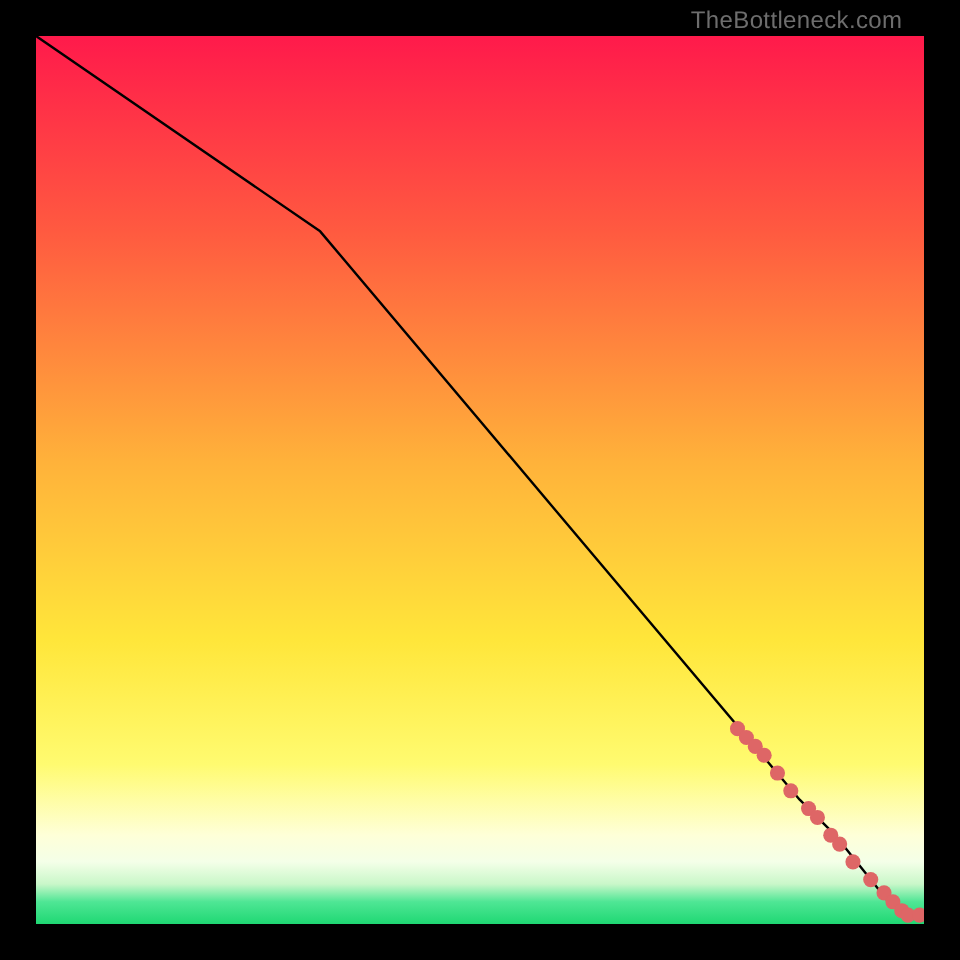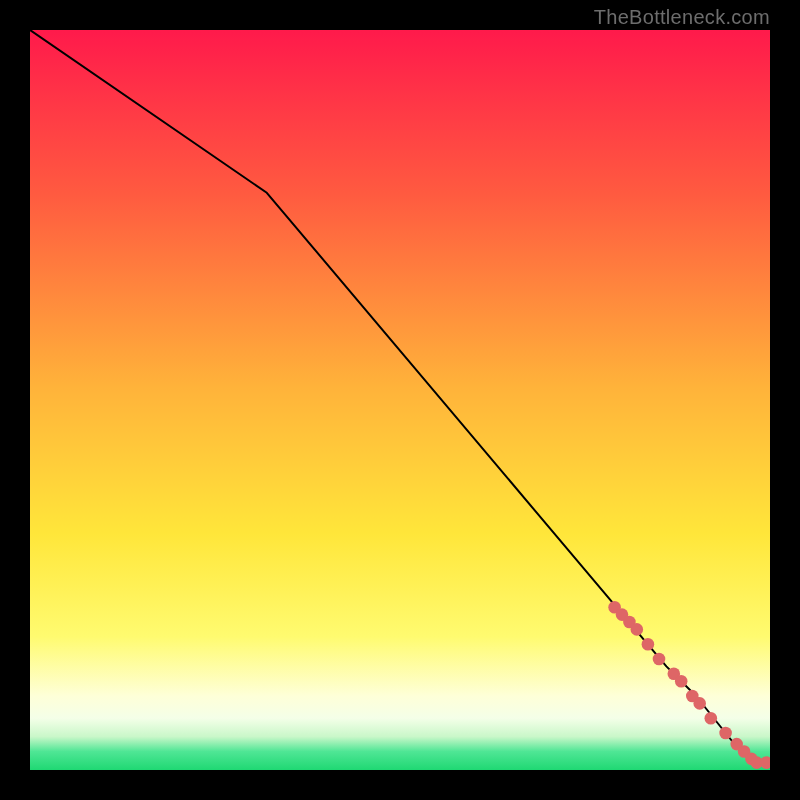--- a/index.html
+++ b/index.html
@@ -27,21 +27,21 @@
     height: 740px;
     overflow: hidden;
   }
   .gradient {
     position: absolute;
     inset: 0;
   }
   .watermark {
     position: absolute;
     top: 6px;
-    right: 30px;
+    right: 48px;
     color: #6d6d6d;
     font-size: 20px;
     font-weight: 500;
     letter-spacing: 0.3px;
   }
   svg.curve {
     position: absolute;
     inset: 0;
   }
 </style>

